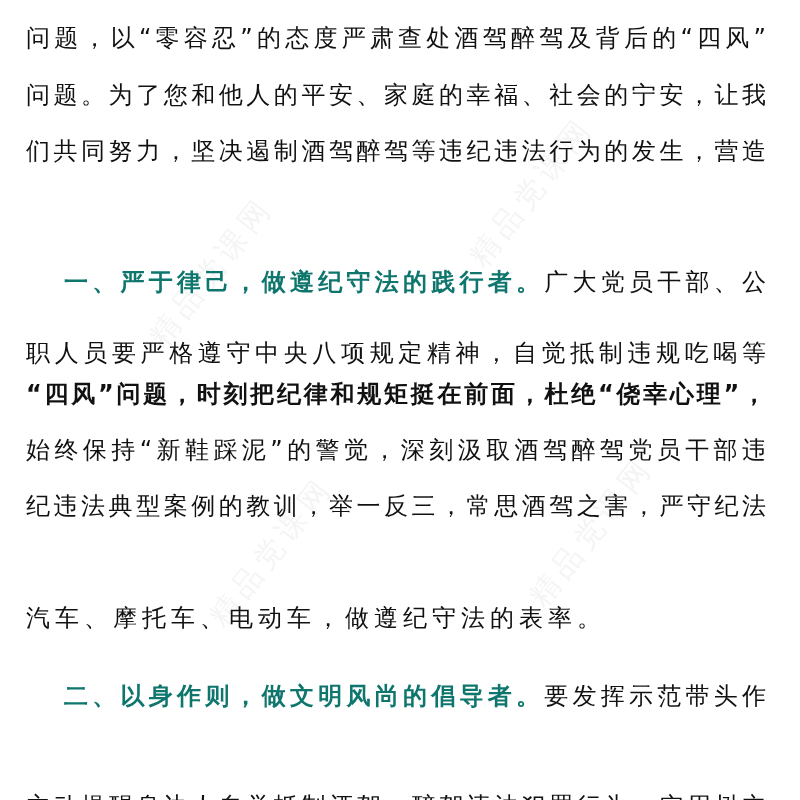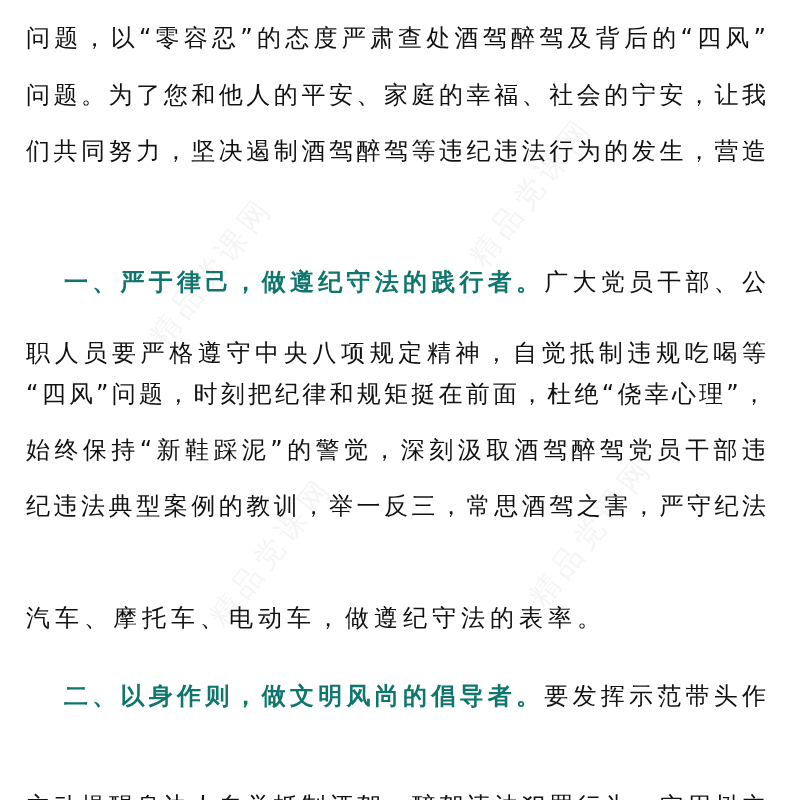--- a/index.html
+++ b/index.html
@@ -78,21 +78,21 @@
   <div class="line" style="top:134px;">
     <span>们共同努力，坚决遏制酒驾醉驾等违纪违法行为的发生，营造</span>
   </div>
 
   <div class="line indent" style="top:265px;">
     <span class="bold">一、严于律己，做遵纪守法的践行者。</span><span>广大党员干部、公</span>
   </div>
   <div class="line" style="top:336px;">
     <span>职人员要严格遵守中央八项规定精神，自觉抵制违规吃喝等</span>
   </div>
-  <div class="line" style="top:377px;">
+  <div class="line" style="top:377px;font-weight:bold;">
     <span>“四风”问题，时刻把纪律和规矩挺在前面，杜绝“侥幸心理”，</span>
   </div>
   <div class="line" style="top:433px;">
     <span>始终保持“新鞋踩泥”的警觉，深刻汲取酒驾醉驾党员干部违</span>
   </div>
   <div class="line" style="top:489px;">
     <span>纪违法典型案例的教训，举一反三，常思酒驾之害，严守纪法</span>
   </div>
   <div class="line short" style="top:601px;">
     <span>汽车、摩托车、电动车，做遵纪守法的表率。</span>

